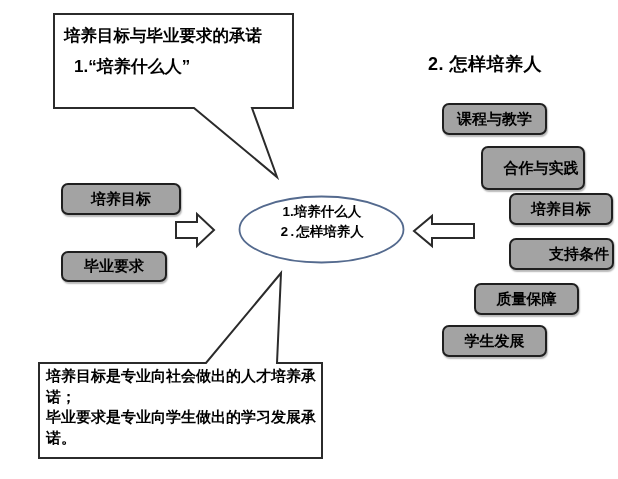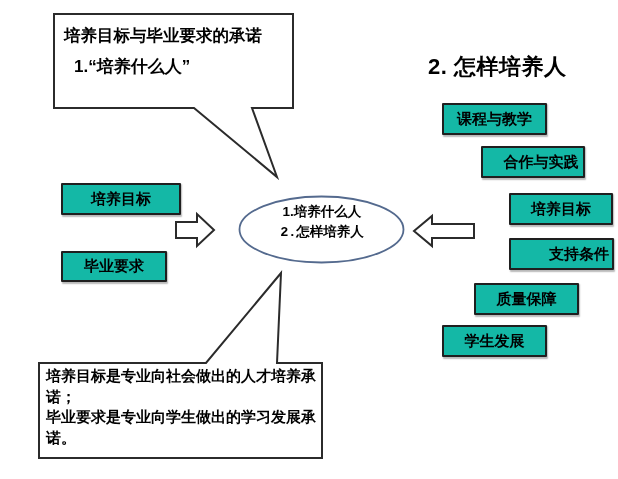--- a/index.html
+++ b/index.html
@@ -25,46 +25,46 @@
   }
   .txt {
     position: absolute;
     color: #000000;
     font-weight: 700;
     white-space: nowrap;
     line-height: 1.2;
   }
   .rbox {
     position: absolute;
-    background: #14b8a6;
+    background: #a3a3a3;
     border: 2px solid #1f1f1f;
-    border-radius: 1px;
+    border-radius: 7px;
     box-shadow: 1px 1.5px 1.5px rgba(0,0,0,0.28);
     display: flex;
     align-items: center;
     justify-content: center;
     font-weight: 700;
     font-size: 15px;
     color: #000000;
     box-sizing: border-box;
   }
   
   .box-train-obj  { left: 37px;  top: 183px; width: 120px; height: 32px; }
   .box-grad-req   { left: 37px;  top: 251px; width: 106px; height: 31px; }
   
   .box-curric     { left: 418px; top: 103px; width: 105px; height: 32px; }
-  .box-coop       { left: 457px; top: 146px; width: 104px; height: 32px; padding-left: 16px; }
+  .box-coop       { left: 457px; top: 146px; width: 104px; height: 44px; padding-left: 16px; }
   .box-faculty    { left: 485px; top: 193px; width: 104px; height: 32px; }
   .box-support    { left: 485px; top: 238px; width: 105px; height: 32px; padding-left: 35px; }
   .box-quality    { left: 450px; top: 283px; width: 105px; height: 32px; }
   .box-student    { left: 418px; top: 325px; width: 105px; height: 32px; }
 
   .top-callout-line1 { left: 40px;  top: 26px;  font-size: 16.5px; }
   .top-callout-line2 { left: 50px;  top: 57px;  font-size: 17px; }
-  .heading-right     { left: 404px; top: 54px;  font-size: 22px; letter-spacing: 0.5px; }
+  .heading-right     { left: 404px; top: 54px;  font-size: 18px; letter-spacing: 0.5px; }
 
   .ellipse-line { left: 216px; width: 164px; text-align: center; font-size: 13.5px; }
   .ellipse-line1 { top: 204px; }
   .ellipse-line2 { top: 225px; font-family: Liberation Mono, monospace; }
 
   .bottom-callout-text {
     position: absolute;
     left: 22px;
     top: 366px;
     width: 272px;

